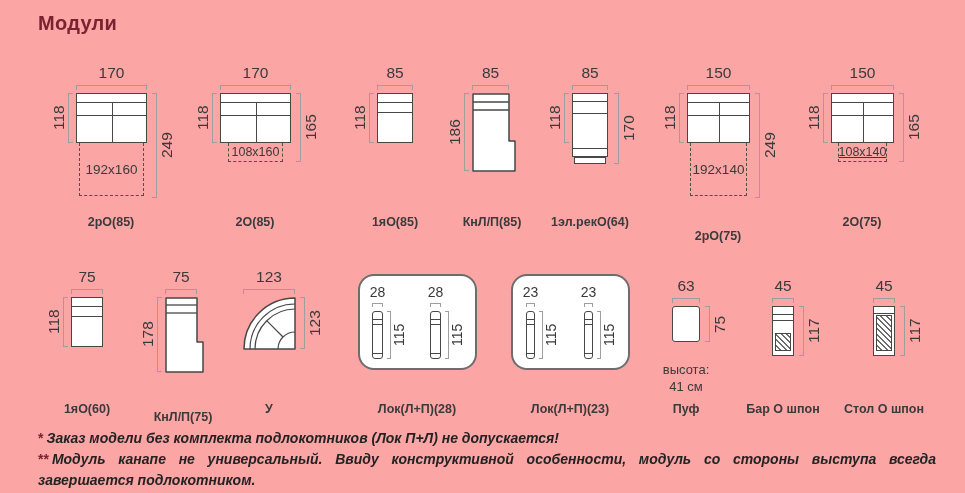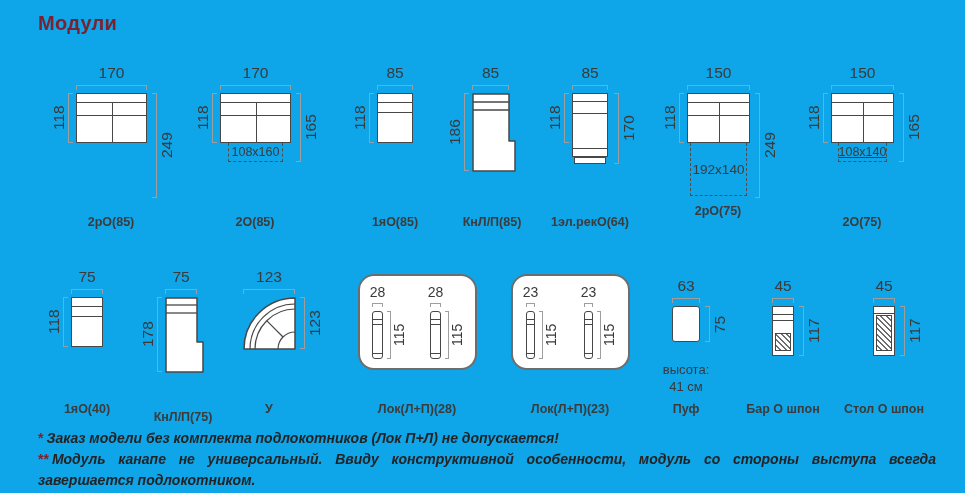--- a/index.html
+++ b/index.html
@@ -1,17 +1,17 @@
 <!DOCTYPE html>
 <html><head>
 <meta charset="utf-8">
 <style>
   * { margin:0; padding:0; box-sizing:border-box; }
   html,body { background:#ffffff; font-family:"Liberation Sans", sans-serif; }
-  #canvas { position:relative; width:965px; height:493px; background:#0ea5e9; overflow:hidden; }
+  #canvas { position:relative; width:965px; height:493px; background:#fca5a5; overflow:hidden; }
 
   .title { position:absolute; left:38px; top:12px; font-size:20px; font-weight:bold; color:#7b2231; letter-spacing:.3px; }
 
   .grp { position:absolute; }
 
   
   .shape { position:absolute; border:1.5px solid #474747; background:#fff; }
   .lnh { position:absolute; left:0; right:0; height:0; border-top:1.3px solid #474747; }
   .lnv { position:absolute; width:0; border-left:1.3px solid #474747; }
 
@@ -61,20 +61,21 @@
   <div class="grp" style="left:50px;top:64px;width:130px;height:170px;">
     <div class="dimt" style="left:26px;top:0;width:71px;">170</div>
     <div class="brk-t" style="left:26px;top:21px;width:71px;"></div>
     <div class="dimv" style="left:0;top:29px;height:50px;">118</div>
     <div class="brk-l" style="left:18px;top:29px;height:50px;"></div>
     <div class="shape" style="left:26px;top:29px;width:71px;height:50px;">
       <div class="lnh" style="top:8px;"></div>
       <div class="lnh" style="top:21px;"></div>
       <div class="lnv" style="left:50%;top:8px;bottom:0;"></div>
     </div>
+    <div class="bed" style="left:29px;top:79px;width:65px;height:53px;">192x160</div>
     <div class="brk-r" style="left:102px;top:29px;height:105px;"></div>
     <div class="dimv" style="left:108px;top:29px;height:105px;">249</div>
     <div class="mlabel" style="left:61px;top:151px;">2рО(85)</div>
   </div>
 
   <div class="grp" style="left:194px;top:64px;width:130px;height:170px;">
     <div class="dimt" style="left:26px;top:0;width:71px;">170</div>
     <div class="brk-t" style="left:26px;top:21px;width:71px;"></div>
     <div class="dimv" style="left:0;top:29px;height:50px;">118</div>
     <div class="brk-l" style="left:18px;top:29px;height:50px;"></div>
@@ -136,21 +137,21 @@
     <div class="dimv" style="left:0;top:29px;height:50px;">118</div>
     <div class="brk-l" style="left:18px;top:29px;height:50px;"></div>
     <div class="shape" style="left:26px;top:29px;width:63px;height:50px;">
       <div class="lnh" style="top:8px;"></div>
       <div class="lnh" style="top:21px;"></div>
       <div class="lnv" style="left:50%;top:8px;bottom:0;"></div>
     </div>
     <div class="bed" style="left:29px;top:79px;width:57px;height:53px;">192x140</div>
     <div class="brk-r" style="left:94px;top:29px;height:105px;"></div>
     <div class="dimv" style="left:100px;top:29px;height:105px;">249</div>
-    <div class="mlabel" style="left:57px;top:140px;">2рО(75)</div>
+    <div class="mlabel" style="left:57px;top:165px;">2рО(75)</div>
   </div>
 
   <div class="grp" style="left:805px;top:64px;width:125px;height:170px;">
     <div class="dimt" style="left:26px;top:0;width:63px;">150</div>
     <div class="brk-t" style="left:26px;top:21px;width:63px;"></div>
     <div class="dimv" style="left:0;top:29px;height:50px;">118</div>
     <div class="brk-l" style="left:18px;top:29px;height:50px;"></div>
     <div class="shape" style="left:26px;top:29px;width:63px;height:50px;">
       <div class="lnh" style="top:8px;"></div>
       <div class="lnh" style="top:21px;"></div>
@@ -164,21 +165,21 @@
 
   <div class="grp" style="left:45px;top:268px;width:90px;height:150px;">
     <div class="dimt" style="left:26px;top:0;width:32px;">75</div>
     <div class="brk-t" style="left:26px;top:21px;width:32px;"></div>
     <div class="dimv" style="left:0;top:29px;height:50px;">118</div>
     <div class="brk-l" style="left:18px;top:29px;height:50px;"></div>
     <div class="shape" style="left:26px;top:29px;width:32px;height:50px;">
       <div class="lnh" style="top:8px;"></div>
       <div class="lnh" style="top:18px;"></div>
     </div>
-    <div class="mlabel" style="left:42px;top:134px;">1яО(40)</div>
+    <div class="mlabel" style="left:42px;top:134px;">1яО(60)</div>
   </div>
 
   <div class="grp" style="left:139px;top:268px;width:95px;height:150px;">
     <div class="dimt" style="left:26px;top:0;width:32px;">75</div>
     <div class="brk-t" style="left:26px;top:21px;width:32px;"></div>
     <div class="dimv" style="left:0;top:29px;height:75px;">178</div>
     <div class="brk-l" style="left:18px;top:29px;height:75px;"></div>
     <svg style="position:absolute;left:26px;top:29px;" width="39" height="76" viewBox="0 0 39 76">
       <path d="M1,1 H32 V45 H38 V75 H1 Z" fill="#ffffff" stroke="#474747" stroke-width="1.5" stroke-linejoin="round"></path>
       <path class="stroke" d="M1,8 H32" stroke-width="1.3"></path>

